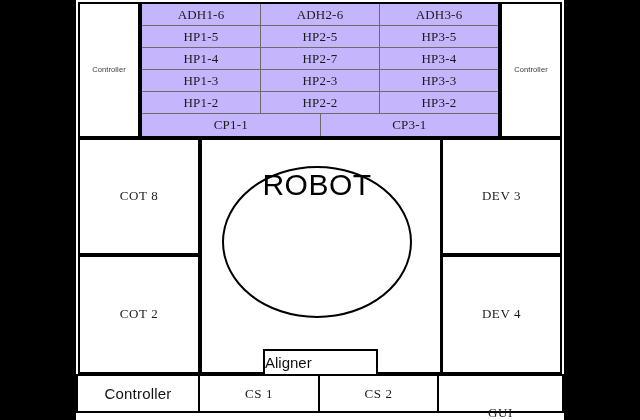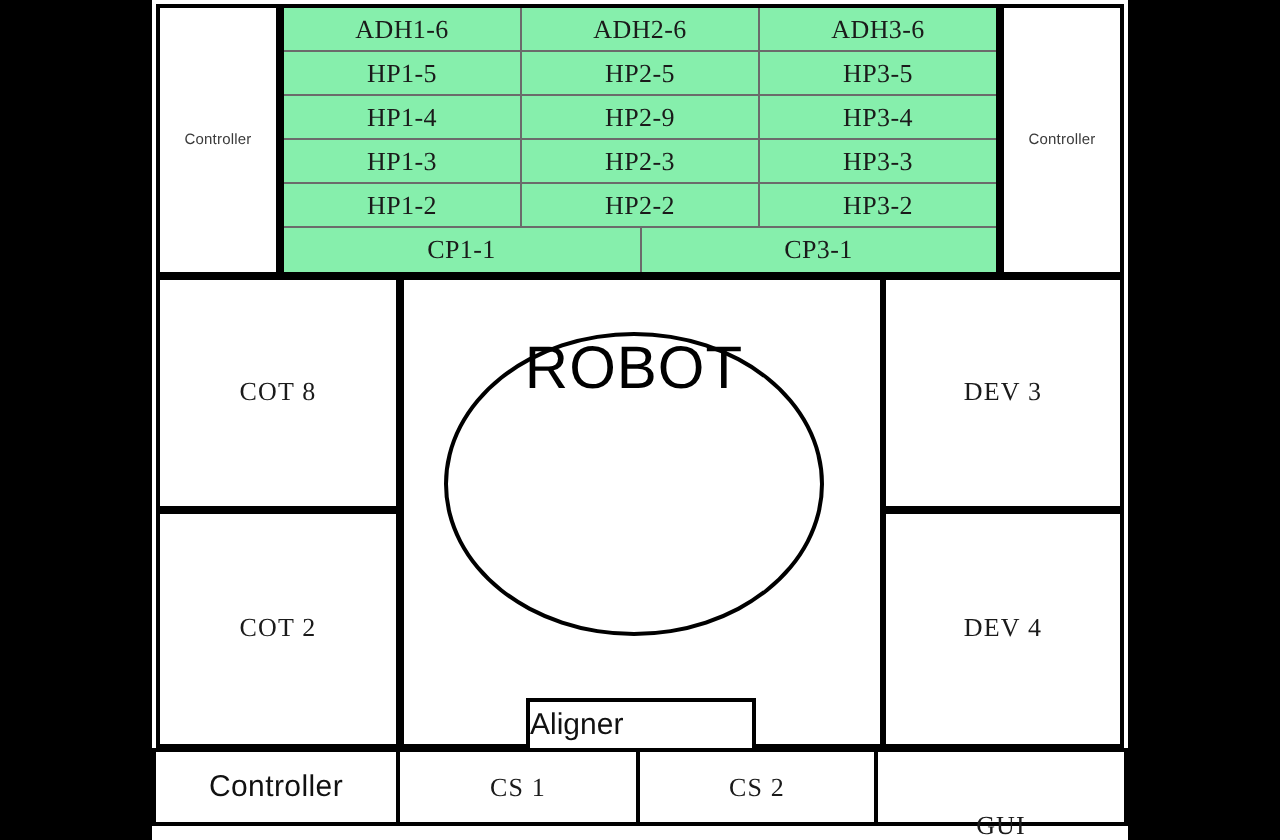--- a/index.html
+++ b/index.html
@@ -49,21 +49,21 @@
 
   
   #lp-table {
     position: absolute;
     left: 64px;    
     top: 2px;
     width: 360px;
     height: 136px;
     border: 2px solid #000000;
     box-sizing: border-box;
-    background: #86efac;
+    background: #c4b5fd;
   }
   .lp-row {
     display: flex;
     width: 100%;
     height: 16.6667%;
     box-sizing: border-box;
     border-bottom: 1px solid #6b6b6b;
   }
   .lp-row:last-child { border-bottom: none; }
   .lp-cell {
@@ -207,21 +207,21 @@
       </div>
 
       <div class="lp-row">
         <div class="lp-cell">HP1-5</div>
         <div class="lp-cell">HP2-5</div>
         <div class="lp-cell">HP3-5</div>
       </div>
 
       <div class="lp-row">
         <div class="lp-cell">HP1-4</div>
-        <div class="lp-cell">HP2-9</div>
+        <div class="lp-cell">HP2-7</div>
         <div class="lp-cell">HP3-4</div>
       </div>
 
       <div class="lp-row">
         <div class="lp-cell">HP1-3</div>
         <div class="lp-cell">HP2-3</div>
         <div class="lp-cell">HP3-3</div>
       </div>
 
       <div class="lp-row">

